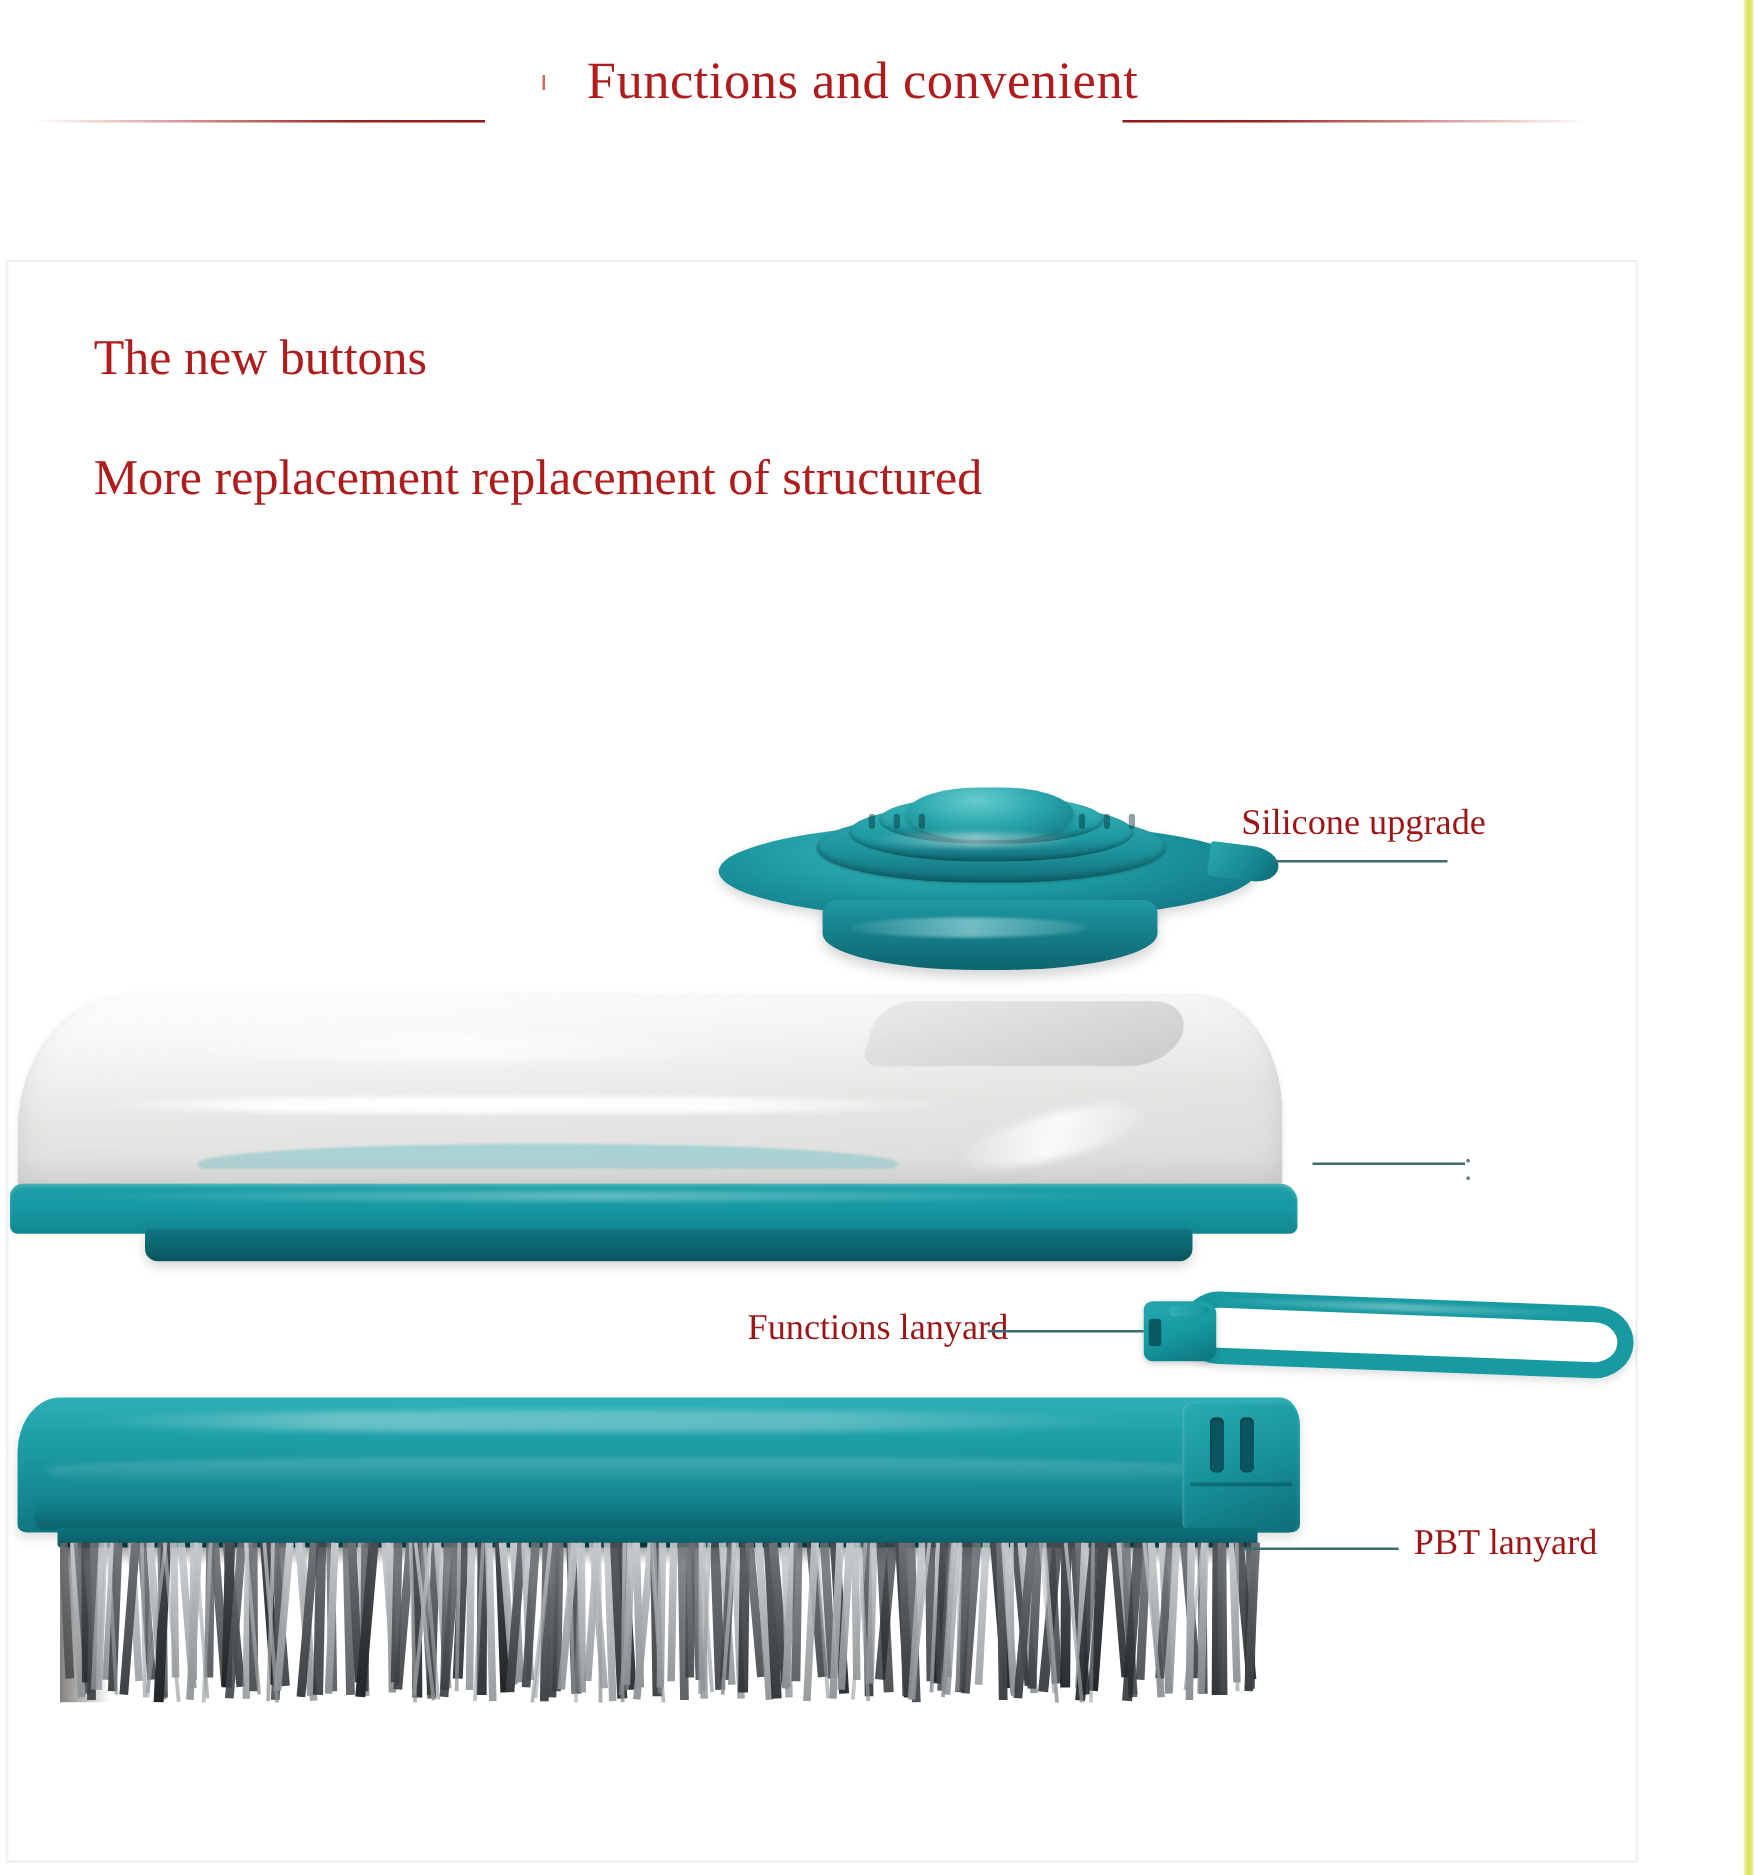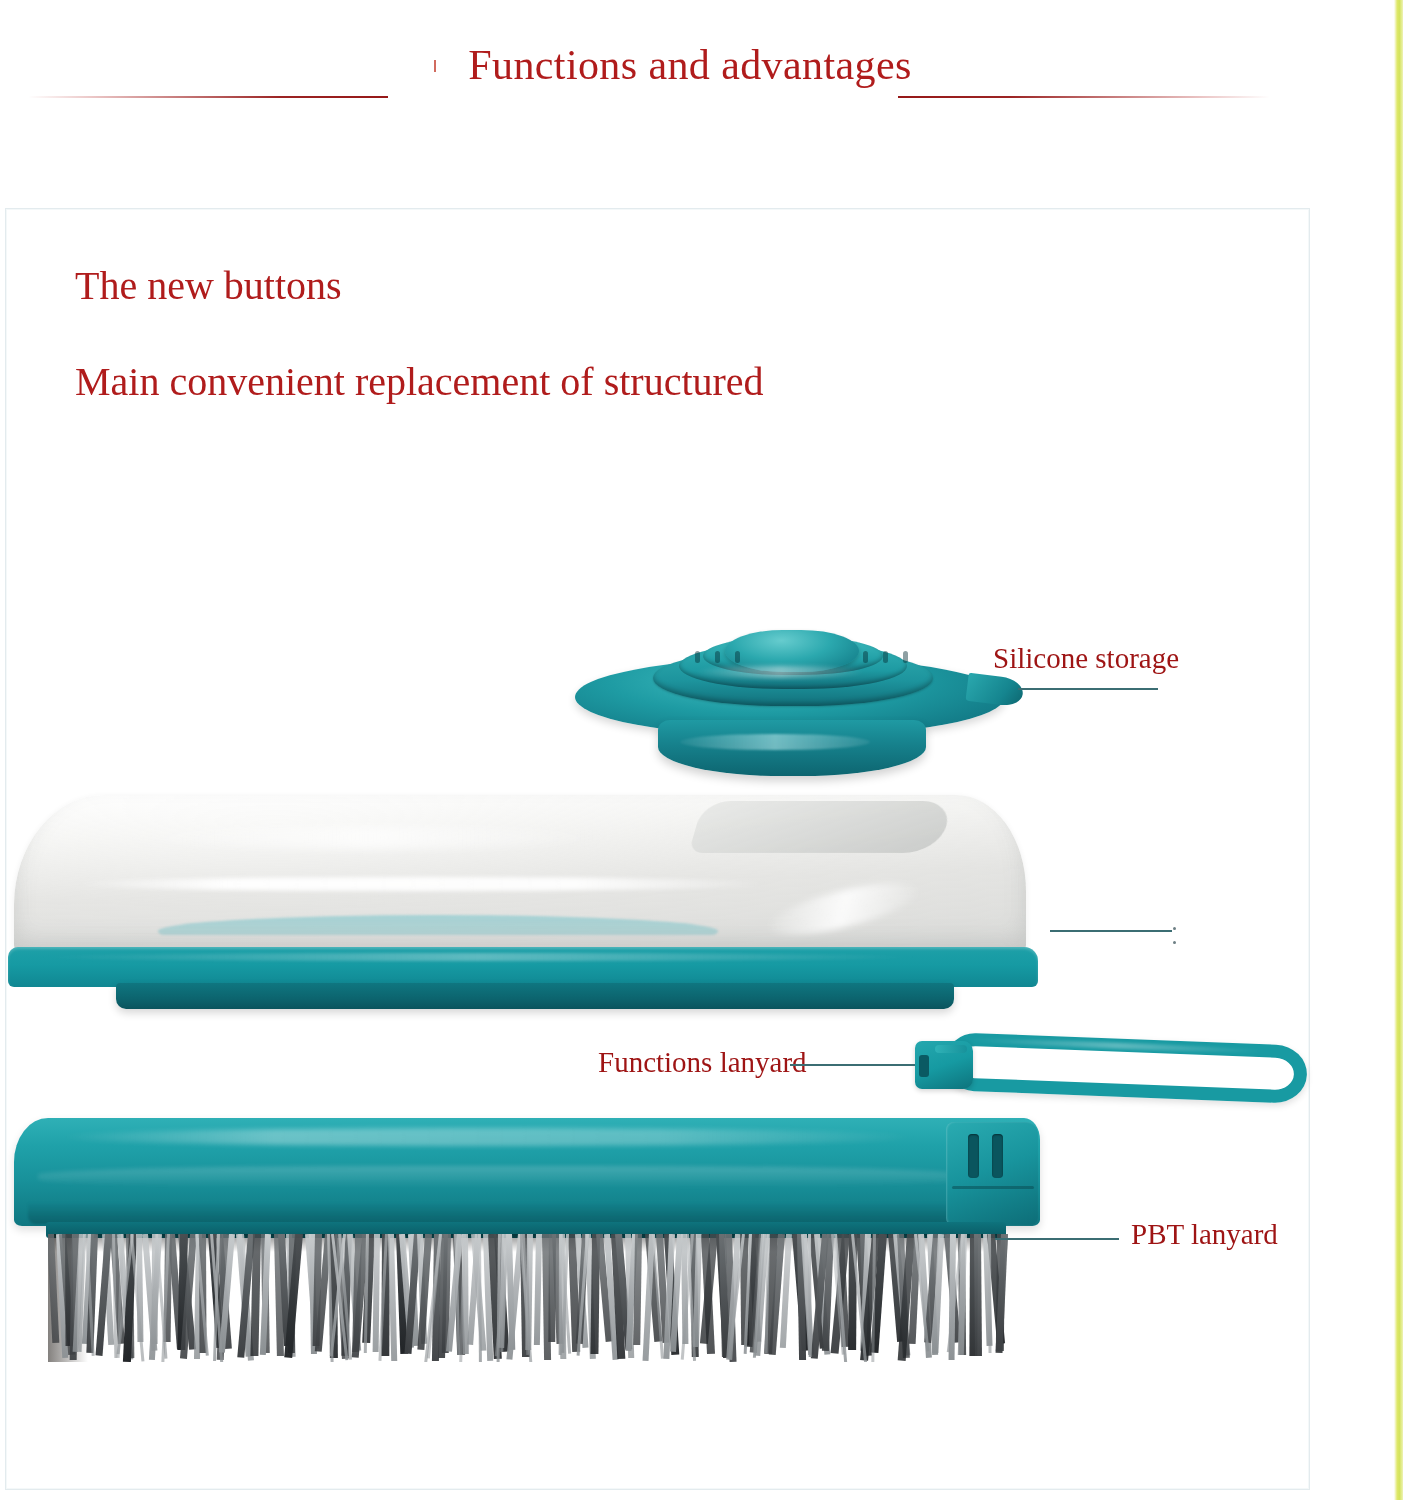--- a/index.html
+++ b/index.html
@@ -326,27 +326,27 @@
 </style>
 </head>
 <body>
 
 <div id="page">
 
   <div class="header">
     <div class="rule rule-left"></div>
     <div class="rule rule-right"></div>
     <div class="title-tick"></div>
-    <div class="title-text">Functions and advantages</div>
+    <div class="title-text">Functions and convenient</div>
   </div>
 
   <div class="panel"></div>
 
   <div class="heading heading-1">The new buttons</div>
-  <div class="heading heading-2">Main convenient replacement of structured</div>
+  <div class="heading heading-2">More replacement replacement of structured</div>
 
   <div class="art">
 
     <div class="cap">
       <div class="cap-skirt"></div>
       <div class="cap-tab"></div>
       <div class="cap-base"></div>
       <div class="cap-base-hl"></div>
       <div class="cap-ring r1"></div>
       <div class="cap-ring r2"></div>
@@ -588,21 +588,21 @@
           <div class="bristle light" style="left: 415.2px; height: 129px; width: 3px; transform: rotate(1.69deg); opacity: 0.5;"></div>
           <div class="bristle light" style="left: 390.5px; height: 129px; width: 3px; transform: rotate(6.57deg); opacity: 0.62;"></div>
           <div class="bristle light" style="left: 782.7px; height: 121px; width: 3px; transform: rotate(-5.11deg); opacity: 0.56;"></div>
           <div class="bristle light" style="left: 391.1px; height: 125px; width: 3px; transform: rotate(5.56deg); opacity: 0.51;"></div>
           <div class="bristle light" style="left: 36.6px; height: 122px; width: 3px; transform: rotate(-3.14deg); opacity: 0.63;"></div>
         </div>
     </div>
 
   </div>
 
-  <div class="callout" style="left:993px; top:642px;">Silicone storage</div>
+  <div class="callout" style="left:993px; top:642px;">Silicone upgrade</div>
   <div class="leader" style="left:1018px; top:688px; width:140px;"></div>
 
   <div class="leader" style="left:1050px; top:930px; width:122px;"></div>
   <div class="leader-dot" style="left:1173px; top:927px;"></div>
   <div class="leader-dot" style="left:1173px; top:941px;"></div>
 
   <div class="callout" style="left:598px; top:1046px;">Functions lanyard</div>
   <div class="leader" style="left:790px; top:1064px; width:125px;"></div>
 
   <div class="callout" style="left:1131px; top:1218px;">PBT lanyard</div>

